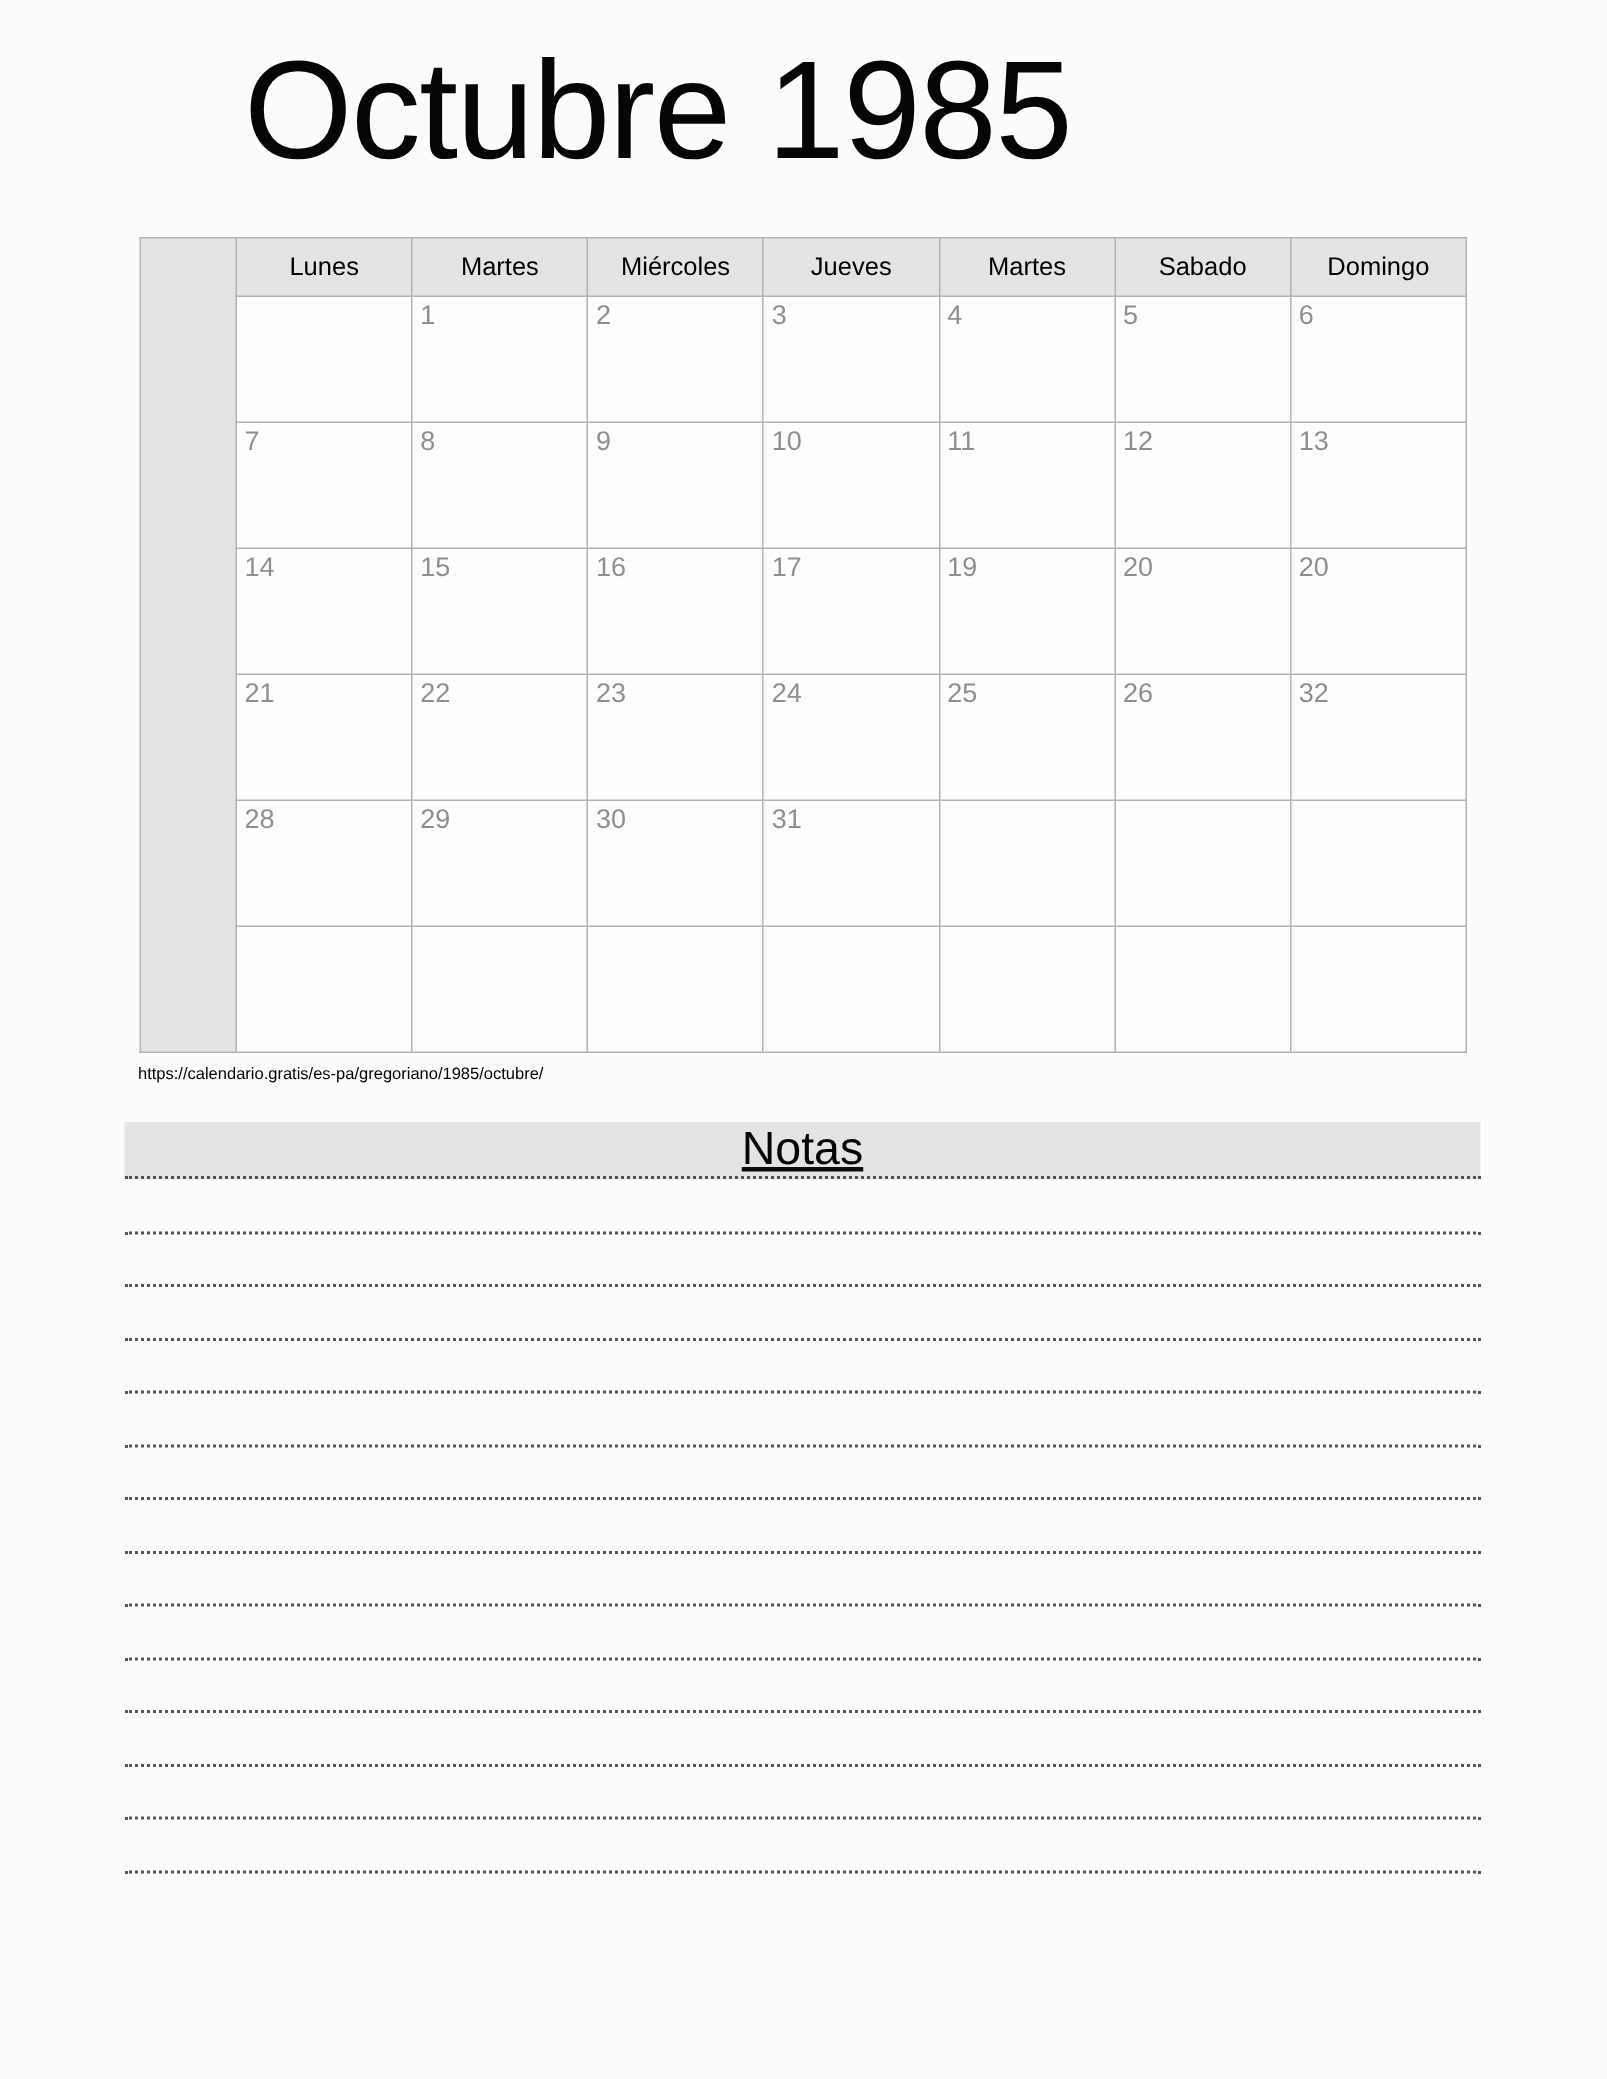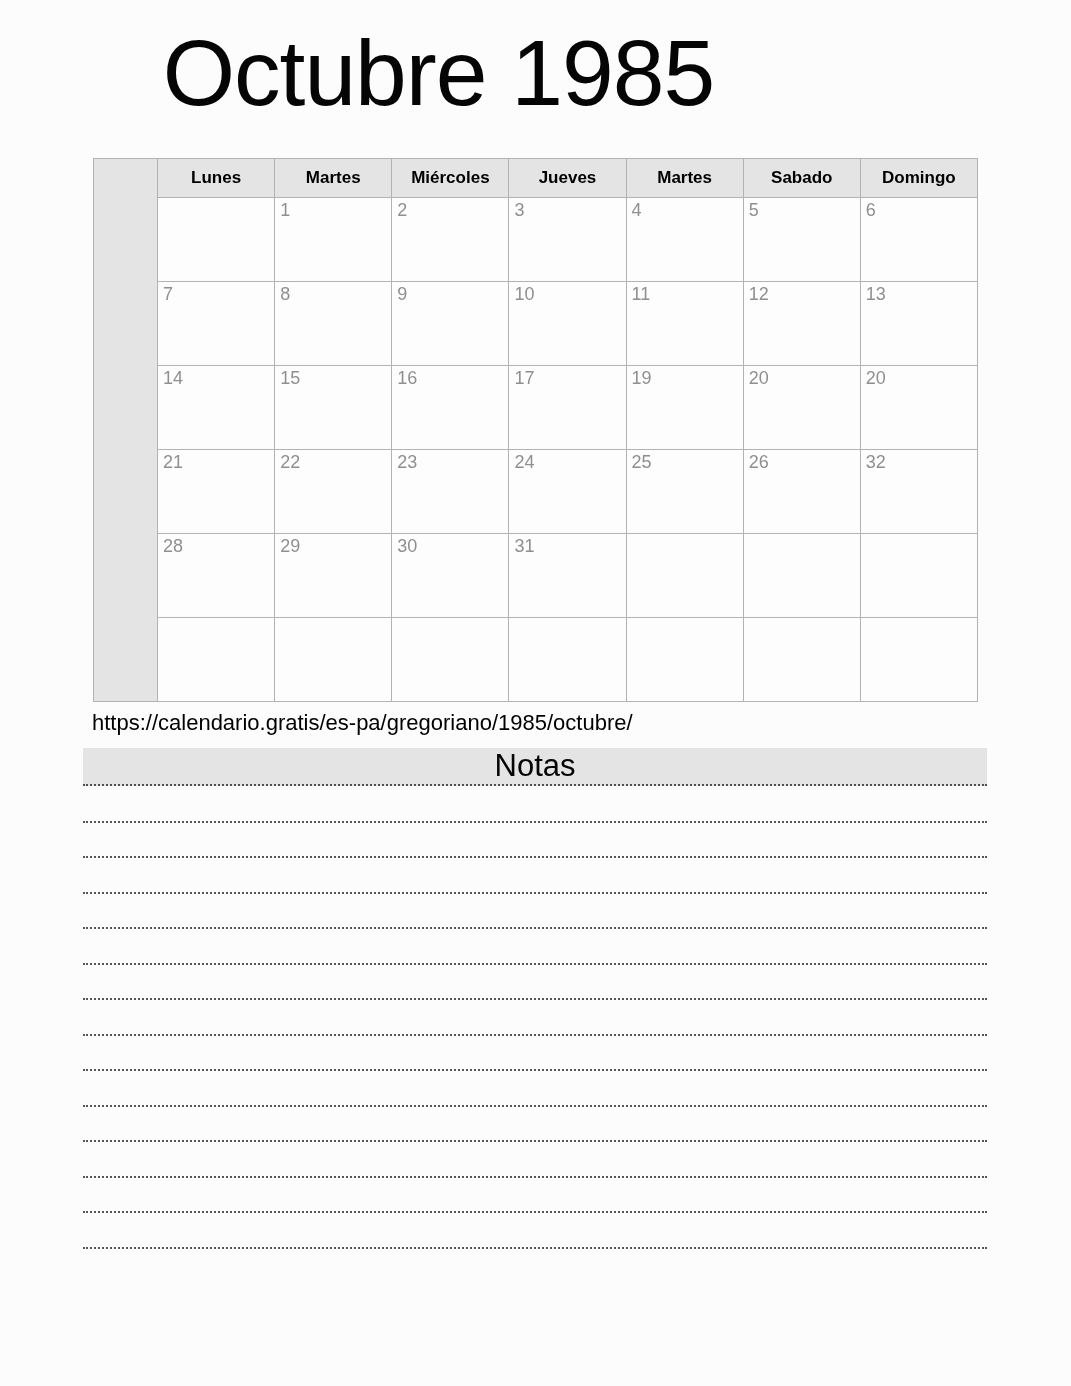--- a/index.html
+++ b/index.html
@@ -40,21 +40,21 @@
     background:#fdfdfd;
     border:1px solid var(--border-outer);
   }
   table.calendar col.gutter{width:64px;}
   table.calendar col.day{width:117px;}
   table.calendar th{
     height:39px;
     background:var(--header-bg);
     border:1px solid var(--border-inner);
     font-size:17px;
-    font-weight:700;
+    font-weight:400;
     text-align:center;
     vertical-align:middle;
     color:#000;
   }
   table.calendar td{
     border:1px solid var(--border-inner);
     height:84px;
     vertical-align:top;
     text-align:left;
     padding:2px 0 0 5px;
@@ -63,31 +63,32 @@
     background:#fdfdfd;
   }
   table.calendar td.gutter-cell{
     background:var(--header-bg);
     border:1px solid var(--border-inner);
     padding:0;
   }
   .source-url{
     position:absolute;
     left:92px;top:710px;
-    font-size:22px;
+    font-size:11px;
     color:#000;
     white-space:nowrap;
   }
   .notes-header{
     position:absolute;
     left:83px;top:748px;
     width:904px;height:38px;
     background:var(--header-bg);
     border-bottom:2px dotted var(--dotted);
     text-align:center;
+    text-decoration:underline;
   }
   .notes-header .notes-title{
     font-size:31px;
     line-height:36px;
     font-weight:400;
     color:#050505;
   }
   .notes-lines{
     position:absolute;
     left:83px;top:787px;

